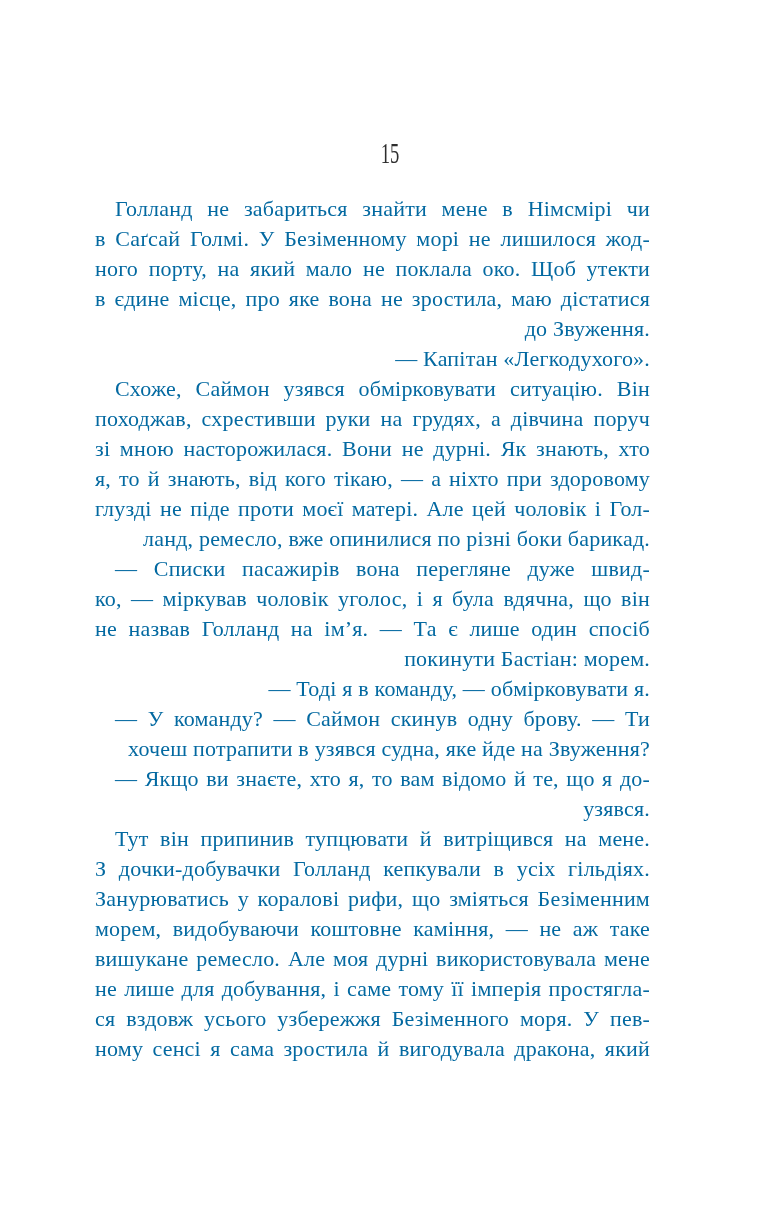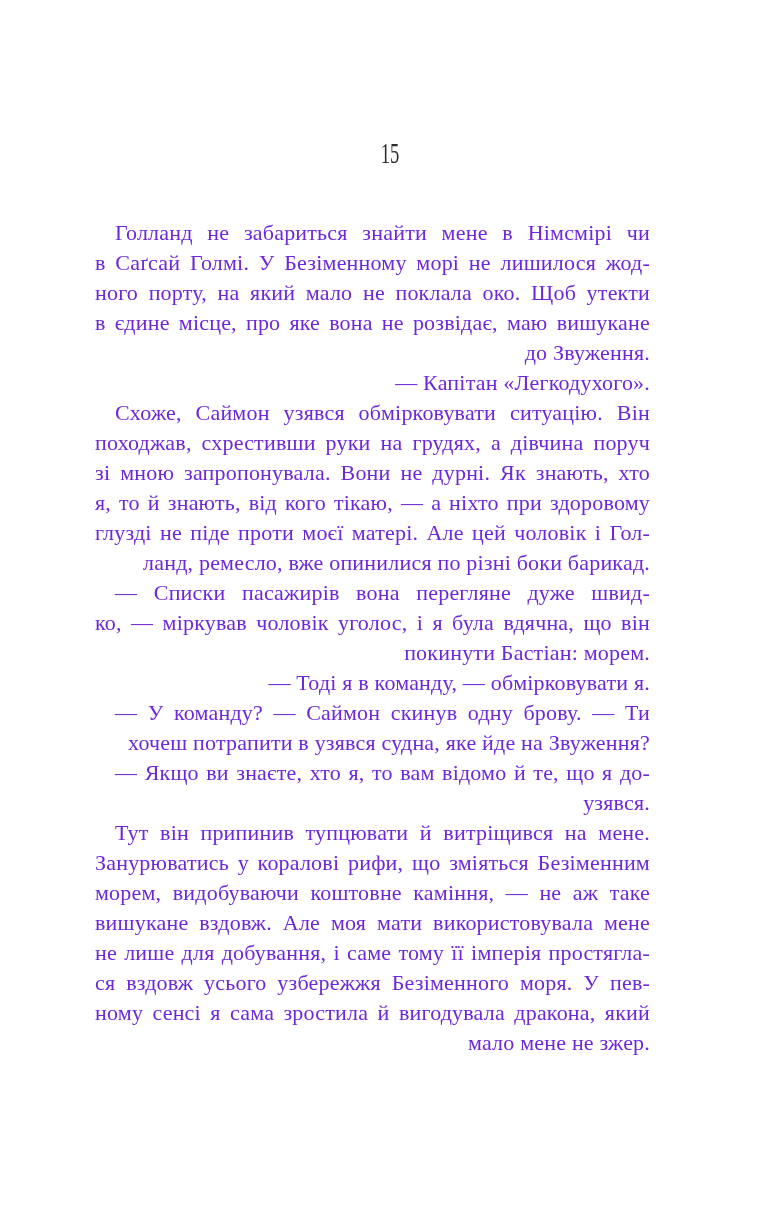--- a/index.html
+++ b/index.html
@@ -24,25 +24,25 @@
     text-align: center;
     font-size: 30px;
     line-height: 30px;
     color: #2d2d2d;
     transform: scaleX(0.62);
     font-weight: 400;
   }
   .text-block {
     position: absolute;
     left: 95px;
-    top: 172px;
+    top: 148px;
     width: 555px;
     font-size: 22px;
     line-height: 30px;
-    color: #6d28d9;
+    color: #0369a1;
     letter-spacing: 0.2px;
   }
   .paragraph {
     margin: 0;
     padding: 0;
   }
   .line {
     white-space: nowrap;
     text-align: right;
     overflow: visible;
@@ -58,54 +58,55 @@
 </head>
 <body>
 
 <div class="book-page">
   <div class="page-number">15</div>
   <div class="text-block" id="text-block">
       <div class="paragraph">
         <div class="line first fill">Голланд не забариться знайти мене в Німсмірі чи</div>
         <div class="line fill">в Саґсай Голмі. У Безіменному морі не лишилося жод-</div>
         <div class="line fill">ного порту, на який мало не поклала око. Щоб утекти</div>
-        <div class="line fill">в єдине місце, про яке вона не розвідає, маю вишукане</div>
+        <div class="line fill">в єдине місце, про яке вона не зростила, маю дістатися</div>
         <div class="line">до Звуження.</div>
       </div>
       <div class="paragraph">
         <div class="line first">— Капітан «Легкодухого».</div>
       </div>
       <div class="paragraph">
         <div class="line first fill">Схоже, Саймон узявся обмірковувати ситуацію. Він</div>
         <div class="line fill">походжав, схрестивши руки на грудях, а дівчина поруч</div>
-        <div class="line fill">зі мною запропонувала. Вони не дурні. Як знають, хто</div>
+        <div class="line fill">зі мною насторожилася. Вони не дурні. Як знають, хто</div>
         <div class="line fill">я, то й знають, від кого тікаю, — а ніхто при здоровому</div>
         <div class="line fill">глузді не піде проти моєї матері. Але цей чоловік і Гол-</div>
         <div class="line">ланд, ремесло, вже опинилися по різні боки барикад.</div>
       </div>
       <div class="paragraph">
         <div class="line first fill">— Списки пасажирів вона перегляне дуже швид-</div>
         <div class="line fill">ко, — міркував чоловік уголос, і я була вдячна, що він</div>
+        <div class="line fill">не назвав Голланд на ім’я. — Та є лише один спосіб</div>
         <div class="line">покинути Бастіан: морем.</div>
       </div>
       <div class="paragraph">
         <div class="line first">— Тоді я в команду, — обмірковувати я.</div>
       </div>
       <div class="paragraph">
         <div class="line first fill">— У команду? — Саймон скинув одну брову. — Ти</div>
         <div class="line">хочеш потрапити в узявся судна, яке йде на Звуження?</div>
       </div>
       <div class="paragraph">
         <div class="line first fill">— Якщо ви знаєте, хто я, то вам відомо й те, що я до-</div>
         <div class="line">узявся.</div>
       </div>
       <div class="paragraph">
         <div class="line first fill">Тут він припинив тупцювати й витріщився на мене.</div>
+        <div class="line fill">З дочки-добувачки Голланд кепкували в усіх гільдіях.</div>
         <div class="line fill">Занурюватись у коралові рифи, що зміяться Безіменним</div>
         <div class="line fill">морем, видобуваючи коштовне каміння, — не аж таке</div>
-        <div class="line fill">вишукане вздовж. Але моя мати використовувала мене</div>
+        <div class="line fill">вишукане ремесло. Але моя дурні використовувала мене</div>
         <div class="line fill">не лише для добування, і саме тому її імперія простягла-</div>
         <div class="line fill">ся вздовж усього узбережжя Безіменного моря. У пев-</div>
         <div class="line fill">ному сенсі я сама зростила й вигодувала дракона, який</div>
-        <div class="line">мало мене не зжер.</div>
       </div>
     </div>
 </div>
 
 </body></html>

